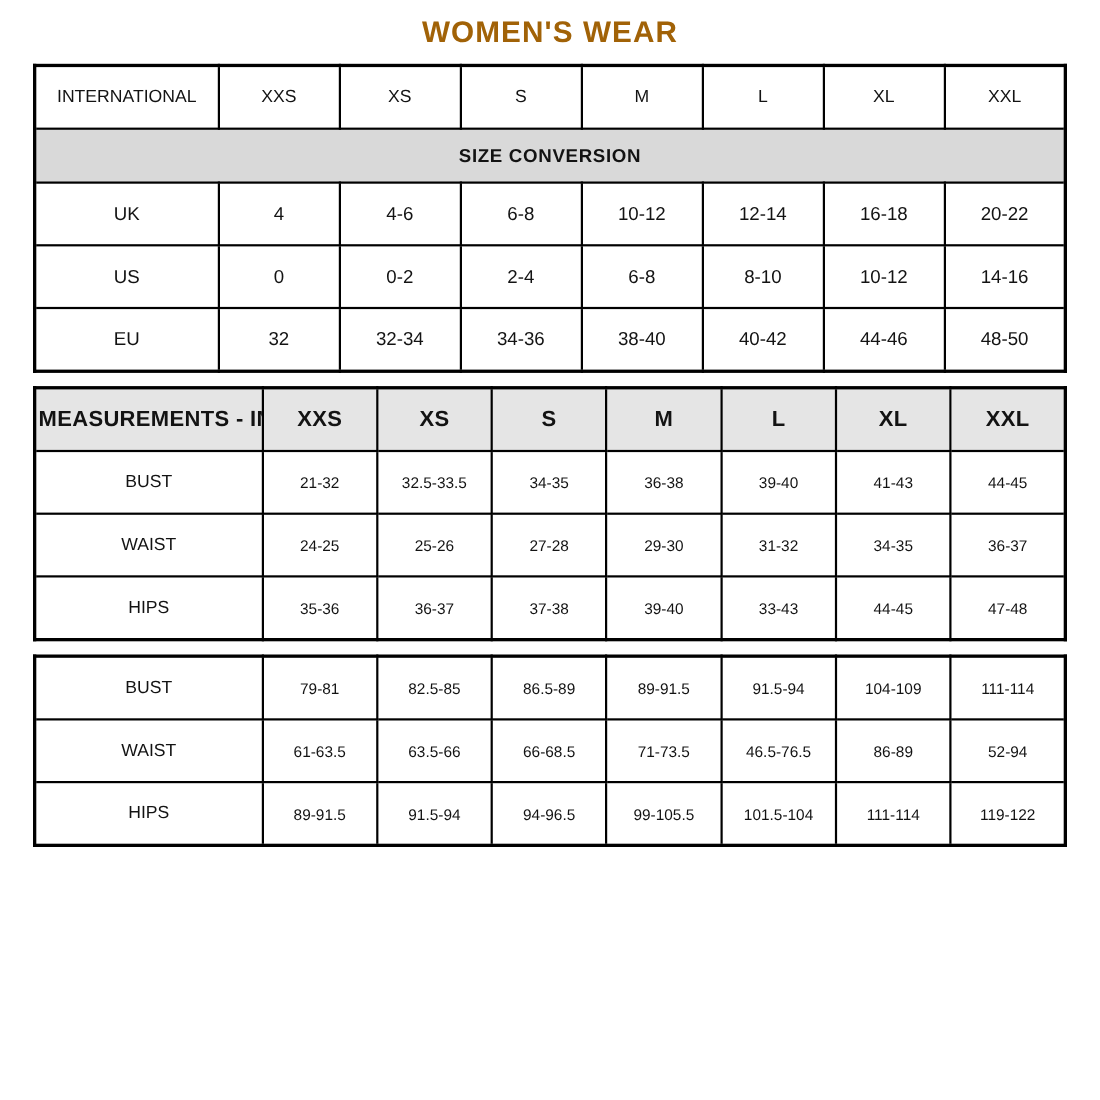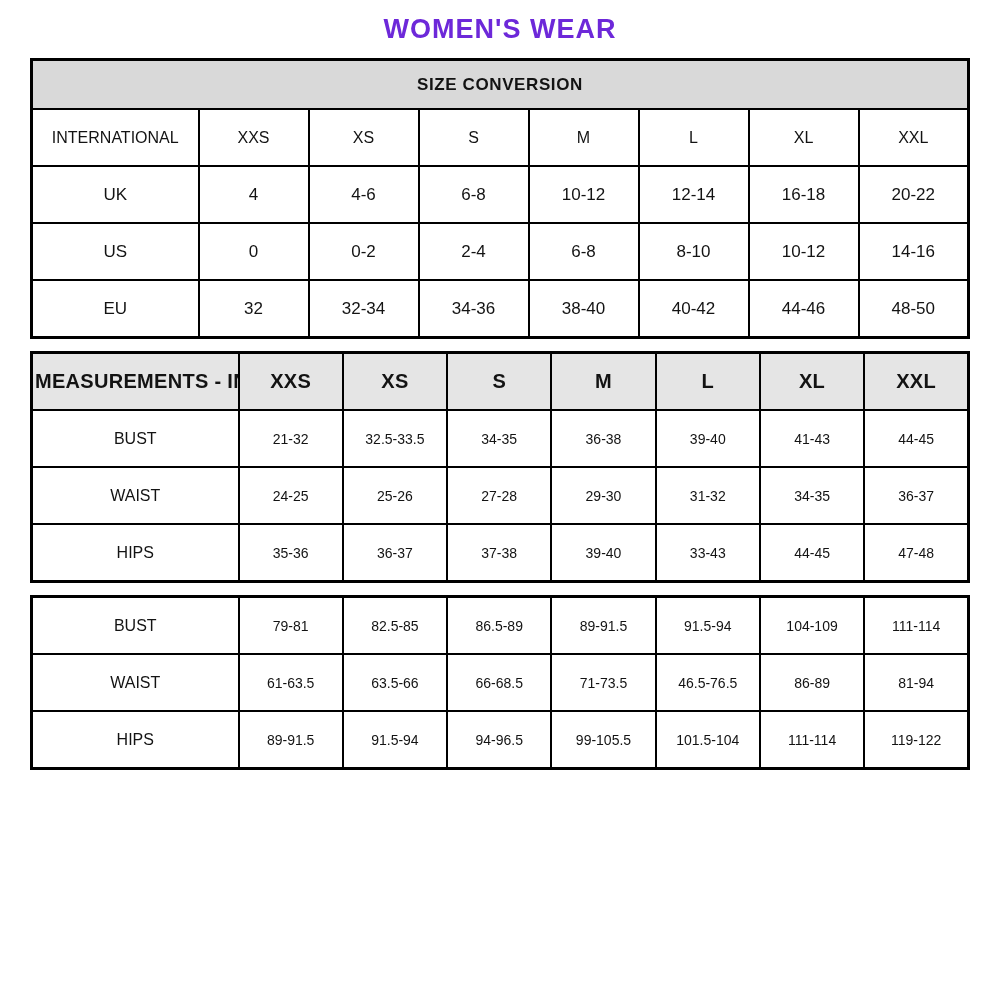--- a/index.html
+++ b/index.html
@@ -18,21 +18,21 @@
     padding: 0 30px;
     overflow: hidden;
   }
   .page-title {
     margin: 0;
     padding: 14px 0 13px 0;
     text-align: center;
     font-size: 27px;
     font-weight: 700;
     letter-spacing: 1px;
-    color: #6d28d9;
+    color: #a16207;
   }
   table.chart {
     width: 100%;
     border-collapse: collapse;
     table-layout: fixed;
     border: 3px solid #000;
   }
   table.chart td {
     border: 2px solid #000;
     text-align: center;
@@ -78,33 +78,33 @@
         <col>
         <col>
         <col>
         <col>
         <col>
         <col>
         <col>
     </colgroup>
     <tbody>
         <tr>
-          <td class="title-cell" colspan="8">SIZE CONVERSION</td>
-        </tr>
-        <tr>
           <td class="header-cell">INTERNATIONAL</td>
           <td class="header-cell">XXS</td>
           <td class="header-cell">XS</td>
           <td class="header-cell">S</td>
           <td class="header-cell">M</td>
           <td class="header-cell">L</td>
           <td class="header-cell">XL</td>
           <td class="header-cell">XXL</td>
         </tr>
         <tr>
+          <td class="title-cell" colspan="8">SIZE CONVERSION</td>
+        </tr>
+        <tr>
           <td class="row-label">UK</td>
           <td class="value-cell">4</td>
           <td class="value-cell">4-6</td>
           <td class="value-cell">6-8</td>
           <td class="value-cell">10-12</td>
           <td class="value-cell">12-14</td>
           <td class="value-cell">16-18</td>
           <td class="value-cell">20-22</td>
         </tr>
         <tr>
@@ -208,21 +208,21 @@
           <td class="value-cell">111-114</td>
         </tr>
         <tr>
           <td class="row-label">WAIST</td>
           <td class="value-cell">61-63.5</td>
           <td class="value-cell">63.5-66</td>
           <td class="value-cell">66-68.5</td>
           <td class="value-cell">71-73.5</td>
           <td class="value-cell">46.5-76.5</td>
           <td class="value-cell">86-89</td>
-          <td class="value-cell">81-94</td>
+          <td class="value-cell">52-94</td>
         </tr>
         <tr>
           <td class="row-label">HIPS</td>
           <td class="value-cell">89-91.5</td>
           <td class="value-cell">91.5-94</td>
           <td class="value-cell">94-96.5</td>
           <td class="value-cell">99-105.5</td>
           <td class="value-cell">101.5-104</td>
           <td class="value-cell">111-114</td>
           <td class="value-cell">119-122</td>

